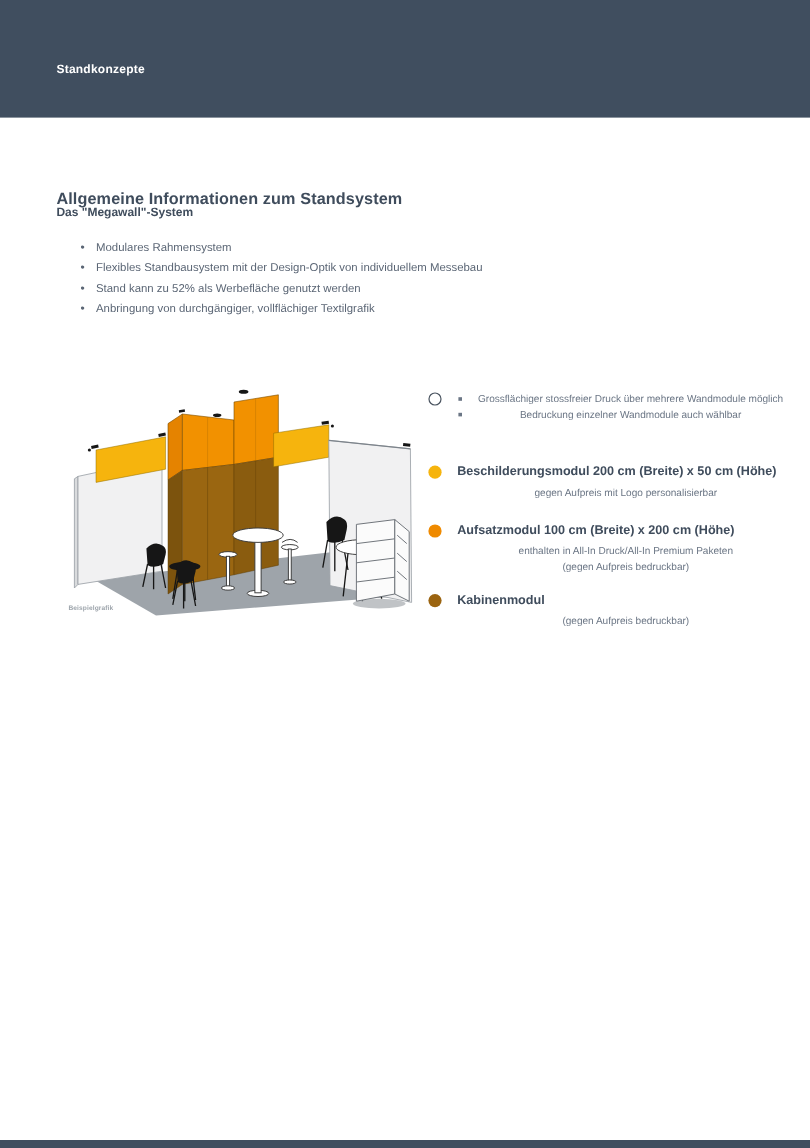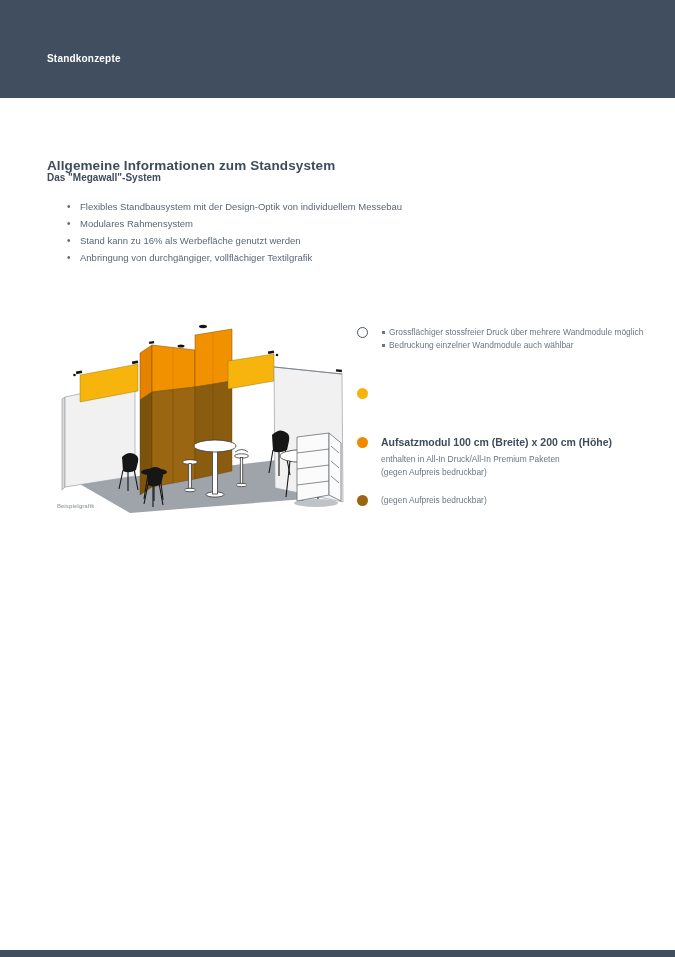--- a/index.html
+++ b/index.html
@@ -22,21 +22,21 @@
   ul.bullets li::before{content:"\2022";position:absolute;left:0;top:0;color:#5B6675;font-size:10px;}
 
   
   .legend{position:absolute;left:357px;top:326px;width:305px;}
   .legend-item{position:absolute;left:0;width:305px;}
   .li-0{top:0;} .li-1{top:61px;} .li-2{top:110px;} .li-3{top:168px;}
   .marker{position:absolute;left:0;top:1px;width:11px;height:11px;border-radius:50%;box-sizing:border-box;}
   .marker.outlined{border:1.6px solid #49535F;background:#fff;}
   .l-text{margin-left:24px;}
   .l-title{font-size:10.5px;font-weight:bold;color:#3F4C5C;line-height:13px;margin-bottom:4px;}
-  .l-sub{font-size:8.4px;color:#6B7685;line-height:13px;}
+  .l-sub{font-size:8.4px;color:#6B7685;line-height:13px;text-align:center;}
   .sub-bullet{position:relative;padding-left:8px;}
   .sub-bullet::before{content:"";position:absolute;left:1px;top:5px;width:2.6px;height:2.6px;background:#6B7685;}
 
   
   .booth{position:absolute;left:50px;top:315px;width:300px;height:210px;}
   .stroke-wall{stroke:#9BA1A7;stroke-width:.7;}
   .c-floor{fill:#9EA4AA;}
   .c-wall{fill:#F1F1F2;}
   .c-wall-edge{fill:#D9DBDD;}
   .c-yellow{fill:#F6B40D;stroke:#8a6a00;stroke-width:.4;}
@@ -57,23 +57,23 @@
 <div class="page">
 
   <div class="header">
     <h1 class="title">Standkonzepte</h1>
   </div>
 
   <div class="h2">Allgemeine Informationen zum Standsystem</div>
   <div class="h3">Das "Megawall"-System</div>
 
   <ul class="bullets">
+    <li>Modulares Rahmensystem</li>
     <li>Flexibles Standbausystem mit der Design-Optik von individuellem Messebau</li>
-    <li>Modulares Rahmensystem</li>
-    <li>Stand kann zu 16% als Werbefläche genutzt werden</li>
+    <li>Stand kann zu 52% als Werbefläche genutzt werden</li>
     <li>Anbringung von durchgängiger, vollflächiger Textilgrafik</li>
   </ul>
 
   <svg class="booth" viewBox="0 0 300 210">
 
     <g>
       <polygon class="c-floor" points="28,168 80,198 280,182 253,142"></polygon>
     </g>
 
     <g>
@@ -182,35 +182,38 @@
       <span class="marker outlined"></span>
       <div class="l-text">
         <div class="l-sub sub-bullet">Grossflächiger stossfreier Druck über mehrere Wandmodule möglich</div>
         <div class="l-sub sub-bullet">Bedruckung einzelner Wandmodule auch wählbar</div>
       </div>
     </div>
 
     <div class="legend-item li-1">
       <span class="marker" style="background-color: rgb(246, 180, 13);"></span>
       <div class="l-text">
+        <div class="l-title">Beschilderungsmodul 200 cm (Breite) x 50 cm (Höhe)</div>
+        <div class="l-sub">gegen Aufpreis mit Logo personalisierbar</div>
       </div>
     </div>
 
     <div class="legend-item li-2">
       <span class="marker" style="background-color: rgb(239, 138, 0);"></span>
       <div class="l-text">
         <div class="l-title">Aufsatzmodul 100 cm (Breite) x 200 cm (Höhe)</div>
         <div class="l-sub">enthalten in All-In Druck/All-In Premium Paketen</div>
         <div class="l-sub">(gegen Aufpreis bedruckbar)</div>
       </div>
     </div>
 
     <div class="legend-item li-3">
       <span class="marker" style="background-color: rgb(155, 100, 16);"></span>
       <div class="l-text">
+        <div class="l-title">Kabinenmodul</div>
         <div class="l-sub">(gegen Aufpreis bedruckbar)</div>
       </div>
     </div>
 
   </div>
 
   <div class="footer"></div>
 
 </div>
 

